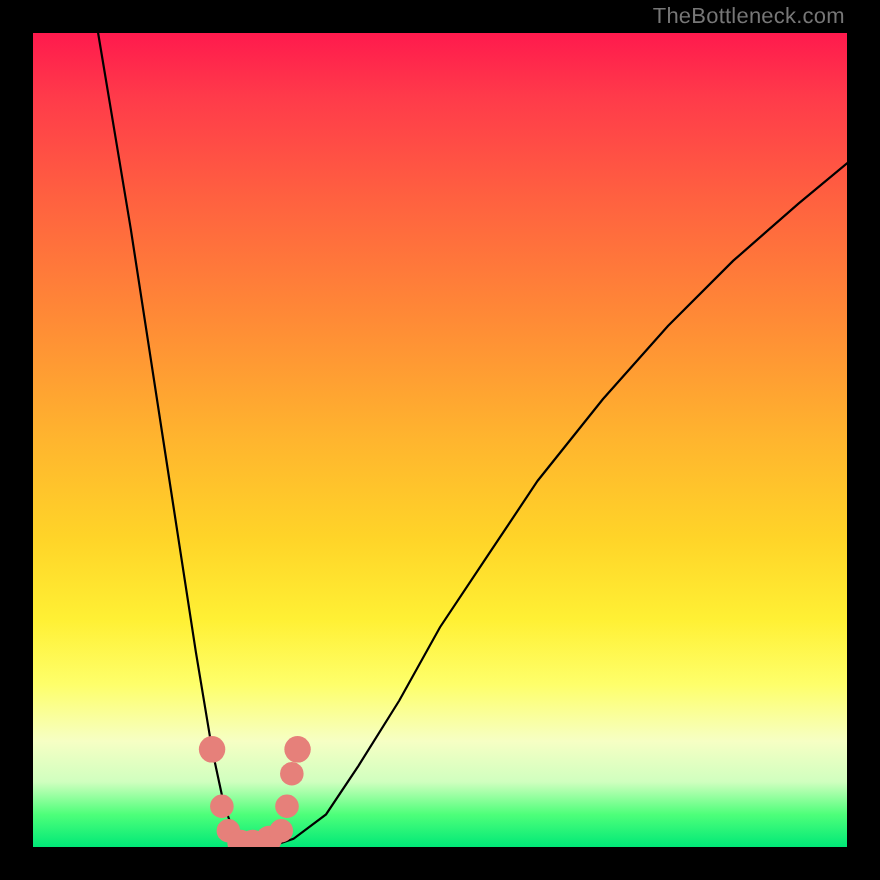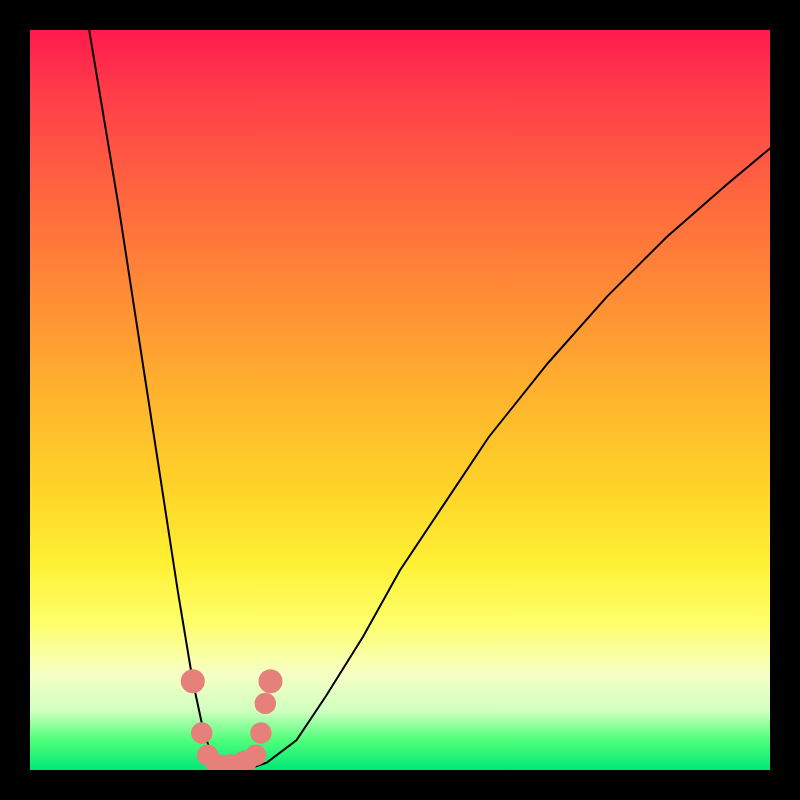--- a/index.html
+++ b/index.html
@@ -63,20 +63,21 @@
   }
   .dot {
     fill: #e6807a;
     stroke: none;
   }
 </style>
 </head>
 <body>
 
 <div class="frame">
+  <div class="watermark">TheBottleneck.com</div>
 
   <div class="plot">
     <svg class="curve" viewBox="0 0 740 740" preserveAspectRatio="none">
       <path id="curve-path" d="M59.2 0.0 L74.0 88.8 L88.8 177.6 L103.6 273.8 L118.4 370.0 L133.2 466.2 L148.0 562.4 L162.8 651.2 L173.9 703.0 L185.0 732.6 L199.8 740.0 L214.6 740.0 L236.8 732.6 L266.4 710.4 L296.0 666.0 L333.0 606.8 L370.0 540.2 L414.4 473.6 L458.8 407.0 L518.0 333.0 L577.2 266.4 L636.4 207.2 L695.6 155.4 L740.0 118.4"></path>
       <g id="dots">
           <circle cx="162.8" cy="651.2" r="12.0" class="dot"></circle>
           <circle cx="171.7" cy="703.0" r="10.7" class="dot"></circle>
           <circle cx="177.6" cy="725.2" r="10.7" class="dot"></circle>
           <circle cx="188.7" cy="736.3" r="12.0" class="dot"></circle>
           <circle cx="199.8" cy="736.3" r="12.0" class="dot"></circle>

